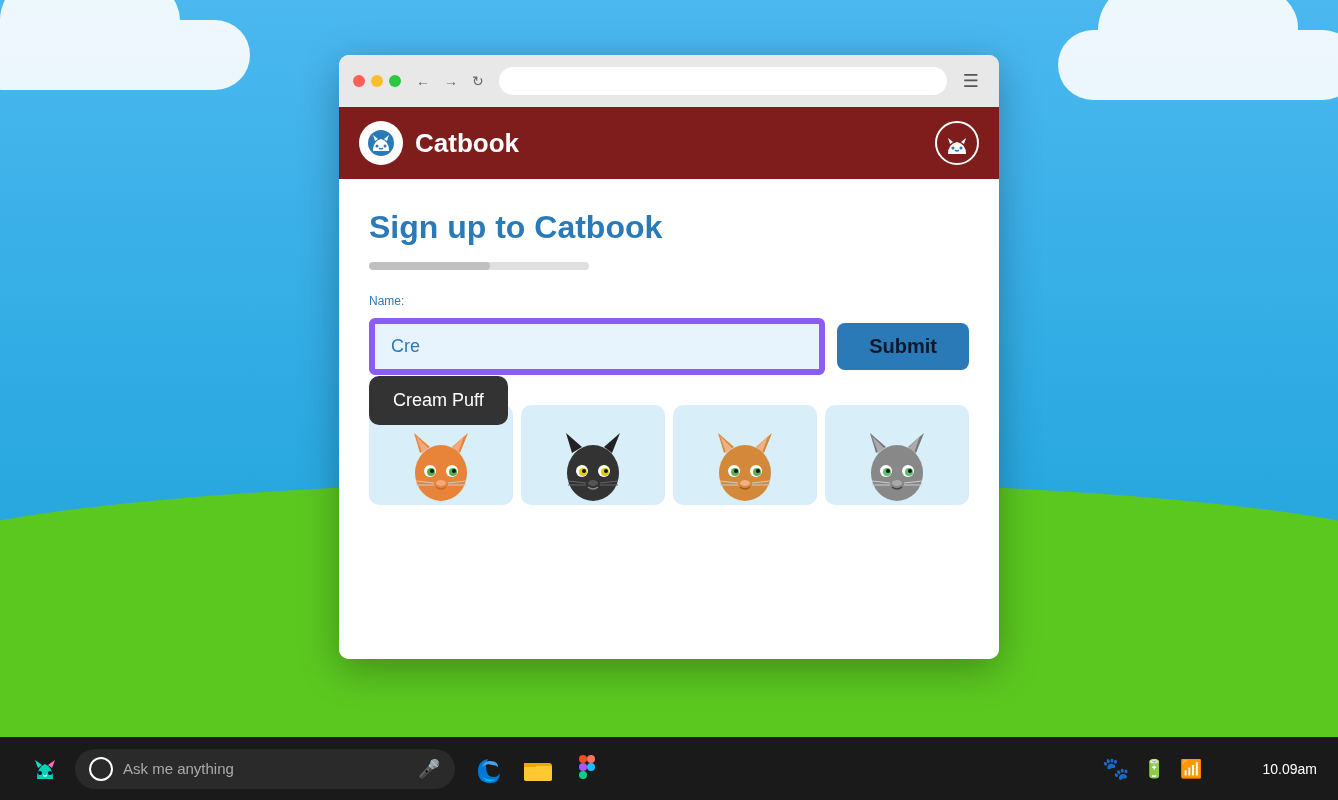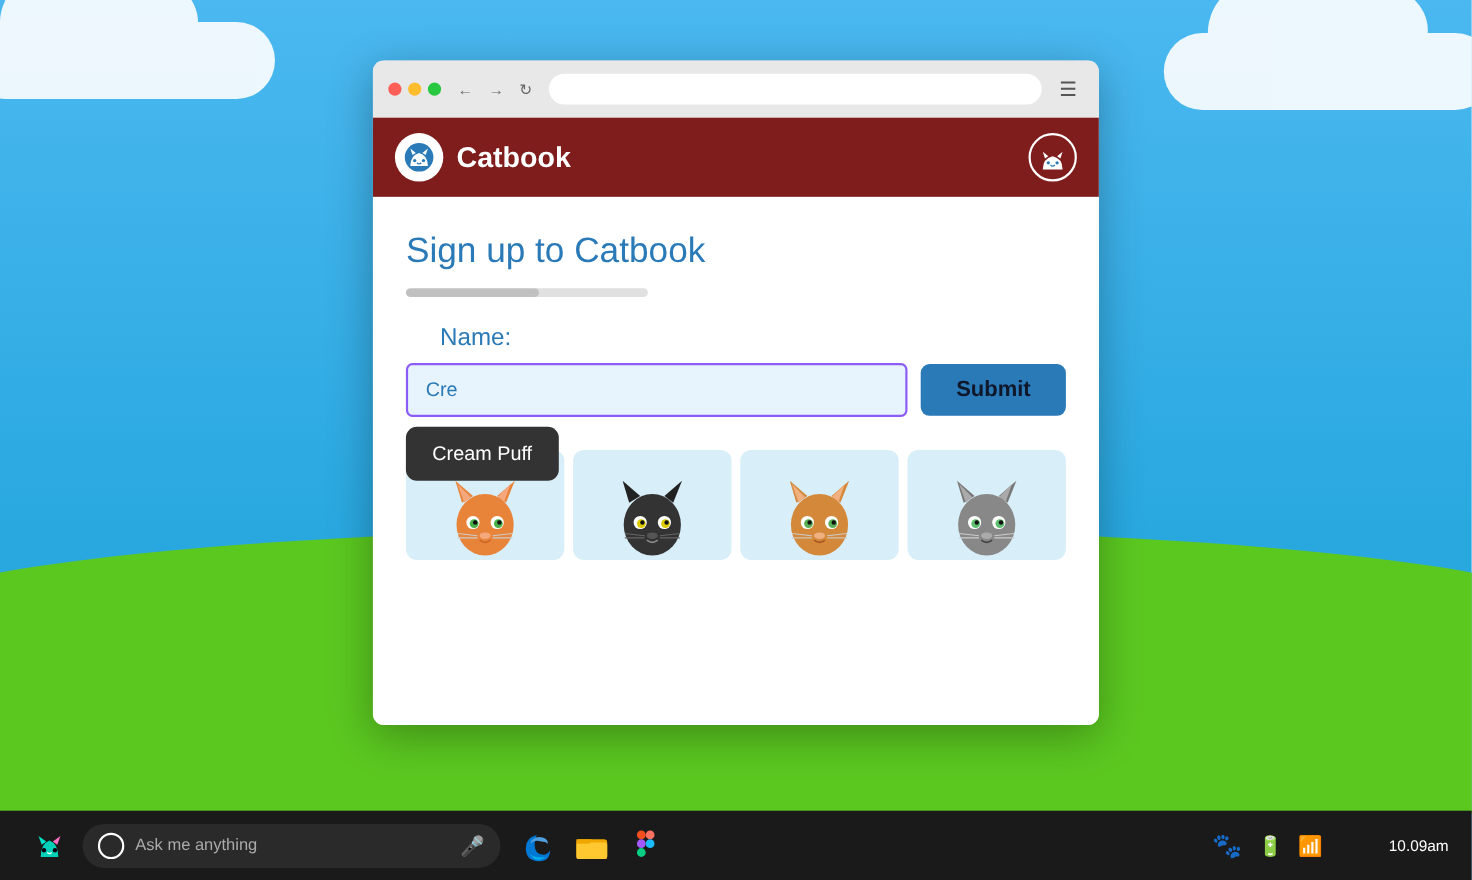--- a/index.html
+++ b/index.html
@@ -172,21 +172,21 @@
     
     .app-content {
       background: white;
       padding: 30px 30px 0 30px;
       min-height: 480px;
     }
 
     .page-title {
       color: #2a7ab8;
       font-size: 32px;
-      font-weight: 400;
+      font-weight: 700;
       margin-bottom: 16px;
     }
 
     .progress-bar-container {
       margin-bottom: 24px;
     }
     .progress-bar-bg {
       width: 220px;
       height: 8px;
       background: #e0e0e0;
@@ -198,36 +198,35 @@
       height: 100%;
       background: #c0c0c0;
       border-radius: 4px;
     }
 
     .form-group {
       position: relative;
     }
     .name-label {
       color: #2a7ab8;
-      font-size: 22px;
+      font-size: 12px;
       margin-bottom: 10px;
       display: block;
-      margin-left: 31px;
     }
 
     .form-row {
       display: flex;
       gap: 12px;
       align-items: center;
       position: relative;
     }
 
     .name-input {
       flex: 1;
-      border: 2px solid #8b5cf6;
+      border: 6px solid #8b5cf6;
       border-radius: 6px;
       padding: 12px 16px;
       font-size: 18px;
       color: #2a7ab8;
       background: #e8f4fd;
       outline: none;
     }
 
     .submit-btn {
       background: #2a7ab8;

